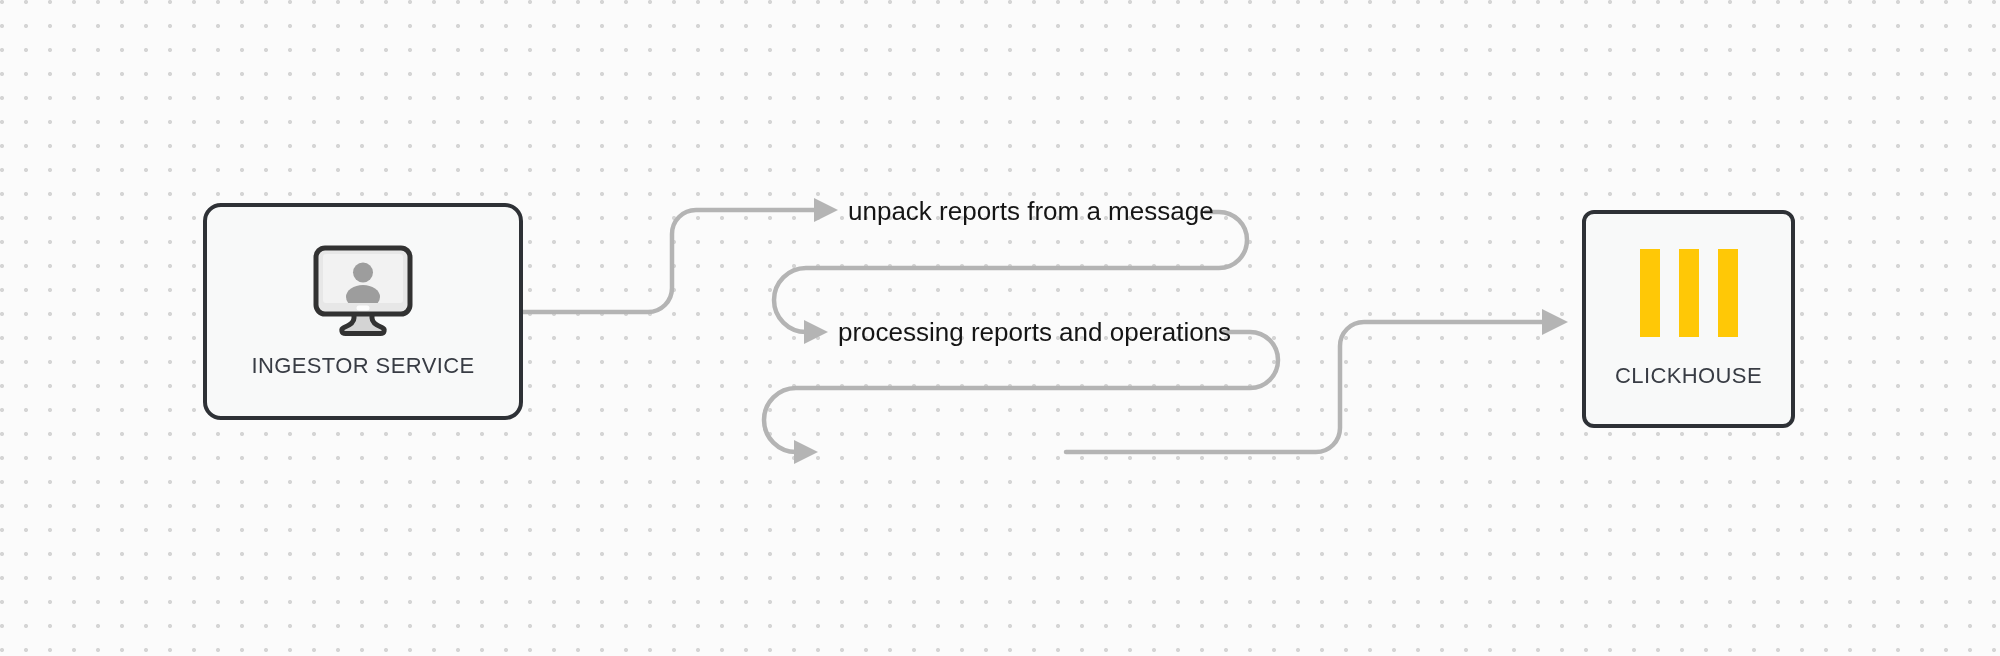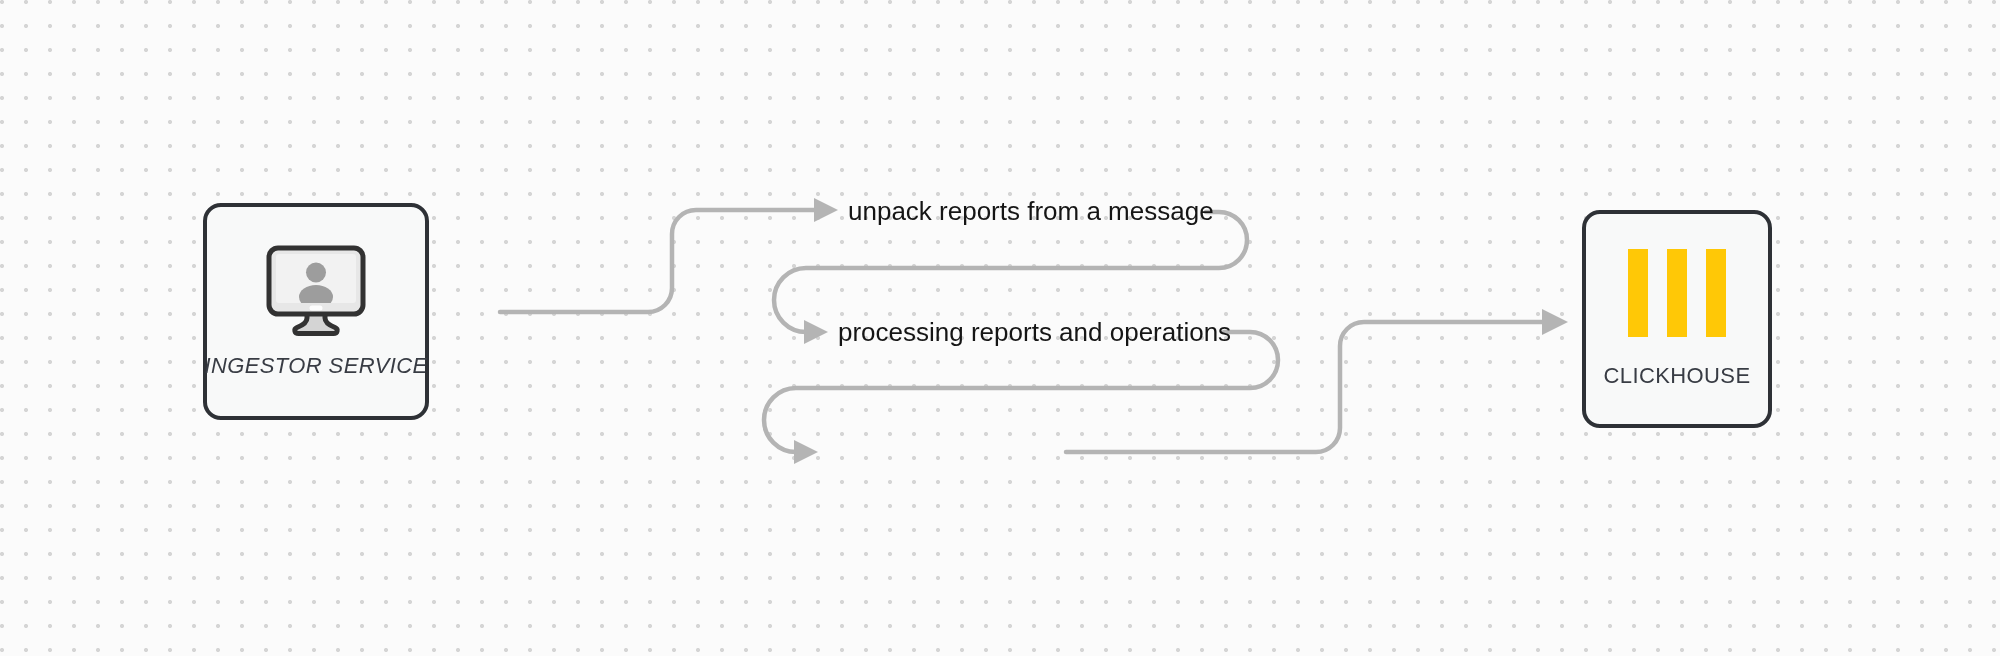--- a/index.html
+++ b/index.html
@@ -42,29 +42,29 @@
     border: 4px solid #2e3136;
     border-radius: 18px;
     display: flex;
     flex-direction: column;
     align-items: center;
     justify-content: center;
   }
   #node-ingestor {
     left: 203px;
     top: 203px;
-    width: 226px;
+    width: 320px;
     height: 217px;
-    font-style: italic;
   }
   #node-clickhouse {
     left: 1582px;
     top: 210px;
-    width: 190px;
+    width: 213px;
     height: 218px;
+    border-radius: 12px;
   }
   .node-label {
     font-size: 22px;
     color: #383c44;
     letter-spacing: 0.4px;
     white-space: nowrap;
   }
   #node-ingestor .node-label { margin-top: 14px; }
   #node-clickhouse .node-label { margin-top: 26px; }
   .ch-bars {

